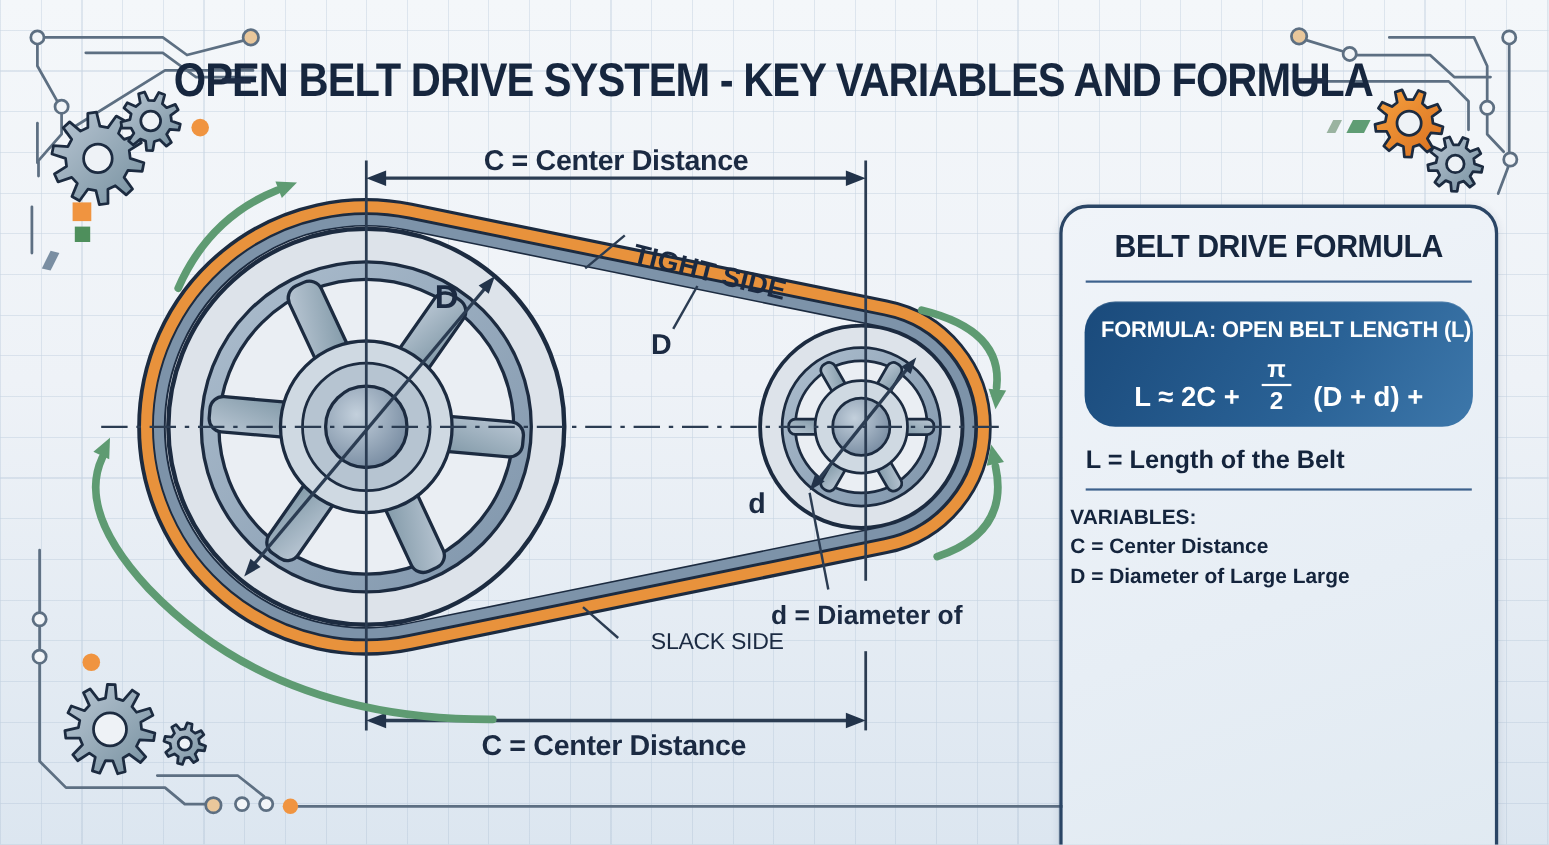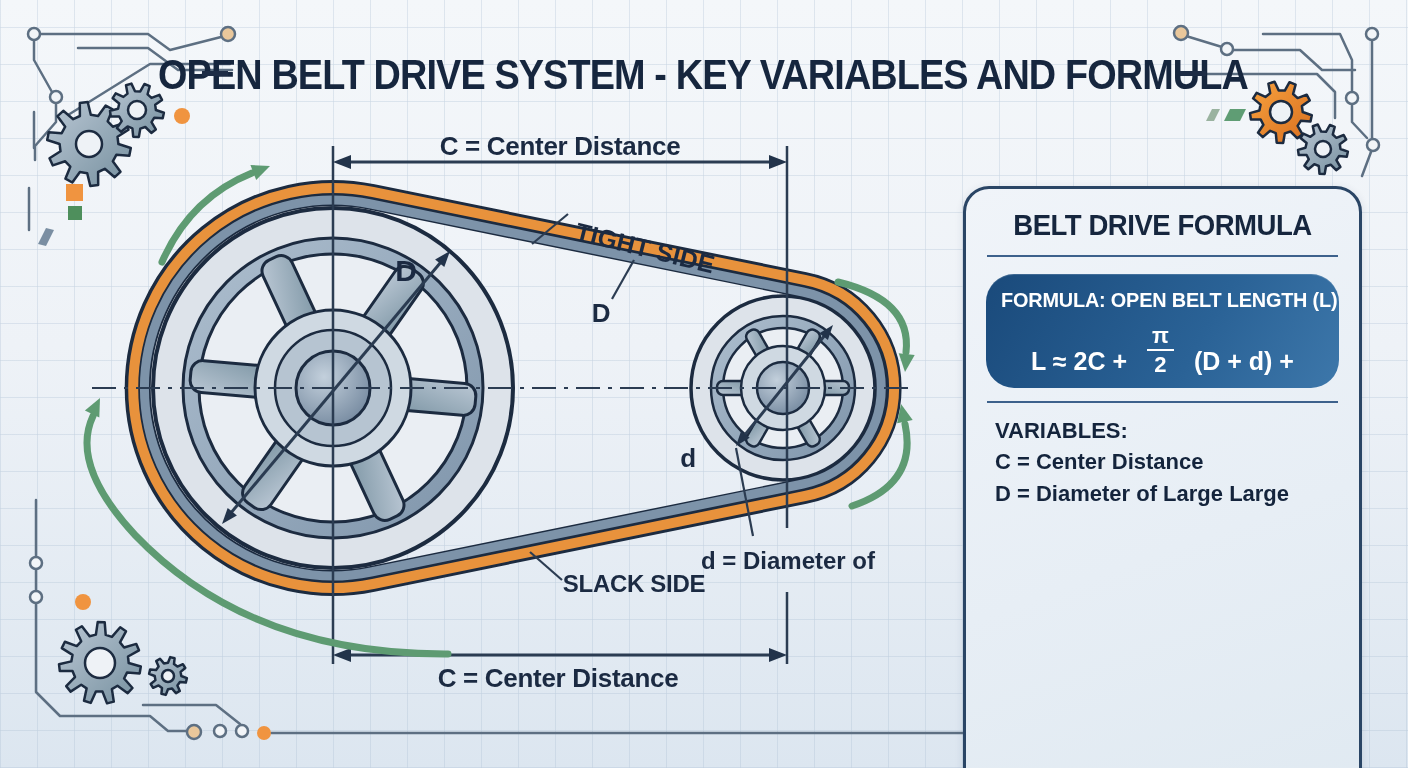--- a/index.html
+++ b/index.html
@@ -33,21 +33,21 @@
        background:linear-gradient(120deg,#1a4a7b 0%,#2a6296 60%,#3d77aa 100%);
        box-shadow:inset 0 1px 0 rgba(255,255,255,.15);}
   .fbox .ft{color:#fff;font-size:20.5px;font-weight:800;text-align:center;letter-spacing:-.2px;
        transform:scaleX(.97);white-space:nowrap;}
   .eq{display:flex;align-items:flex-end;justify-content:center;gap:20px;margin-top:12px;
        color:#fff;font-size:25px;font-weight:700;white-space:nowrap;}
   .frac{display:inline-flex;flex-direction:column;align-items:center;line-height:1.05;}
   .frac .nu{padding:0 5px 2px;border-bottom:2.5px solid #fff;font-size:22px;}
   .frac .de{padding-top:2px;font-size:22px;}
   .ldef{margin:16px 21px 0;font-size:23px;font-weight:700;color:#14243c;}
-  .vars{margin:12px 29px 0;font-size:22px;font-weight:600;color:#14243c;line-height:1.42;}
+  .vars{margin:12px 7px 0;font-size:19px;font-weight:600;color:#14243c;line-height:1.42;}
   .vars .vh{font-weight:800;}
 </style>
 </head>
 <body>
 
 <div class="stage">
   <div class="grid"></div>
 
   <svg class="diagram" width="1408" height="768" viewBox="0 0 1408 768">
     <defs>
@@ -224,21 +224,21 @@
   </svg>
 
   <div class="title">OPEN BELT DRIVE SYSTEM - KEY VARIABLES AND FORMULA</div>
   <div class="tdash" style="left:202px"></div>
   <div class="tdash" style="left:1180px"></div>
 
   <div class="lbl dim" style="left:560px;top:146px">C = Center Distance</div>
   <div class="lbl dim" style="left:558px;top:678px">C = Center Distance</div>
 
   <div class="tight">TIGHT SIDE</div>
-  <div class="lbl" style="left:634px;top:584px;font-size:24px;font-weight:700">SLACK SIDE</div>
+  <div class="lbl" style="left:652px;top:584px;font-size:21px;font-weight:400">SLACK SIDE</div>
 
   <div class="lbl" style="left:406px;top:271px;font-size:30px;font-weight:800">D</div>
   <div class="lbl" style="left:601px;top:313px;font-size:26px;font-weight:800">D</div>
   <div class="lbl" style="left:688px;top:458px;font-size:26px;font-weight:800">d</div>
 
   <div class="note">
     <span>d = Diameter of</span><br>
   </div>
 
   <div class="panel">
@@ -250,20 +250,21 @@
       <div class="eq">
         <span>L ≈ 2C +</span>
         <span class="frac">
           <span class="nu">π</span>
           <span class="de">2</span>
         </span>
         <span>(D + d) +</span>
       </div>
     </div>
 
+    <div class="ldef">L = Length of the Belt</div>
     <div class="pdiv"></div>
 
     <div class="vars">
       <div class="vh">VARIABLES:</div>
       <div>C = Center Distance</div>
       <div>D = Diameter of Large Large</div>
     </div>
   </div>
 </div>
 

